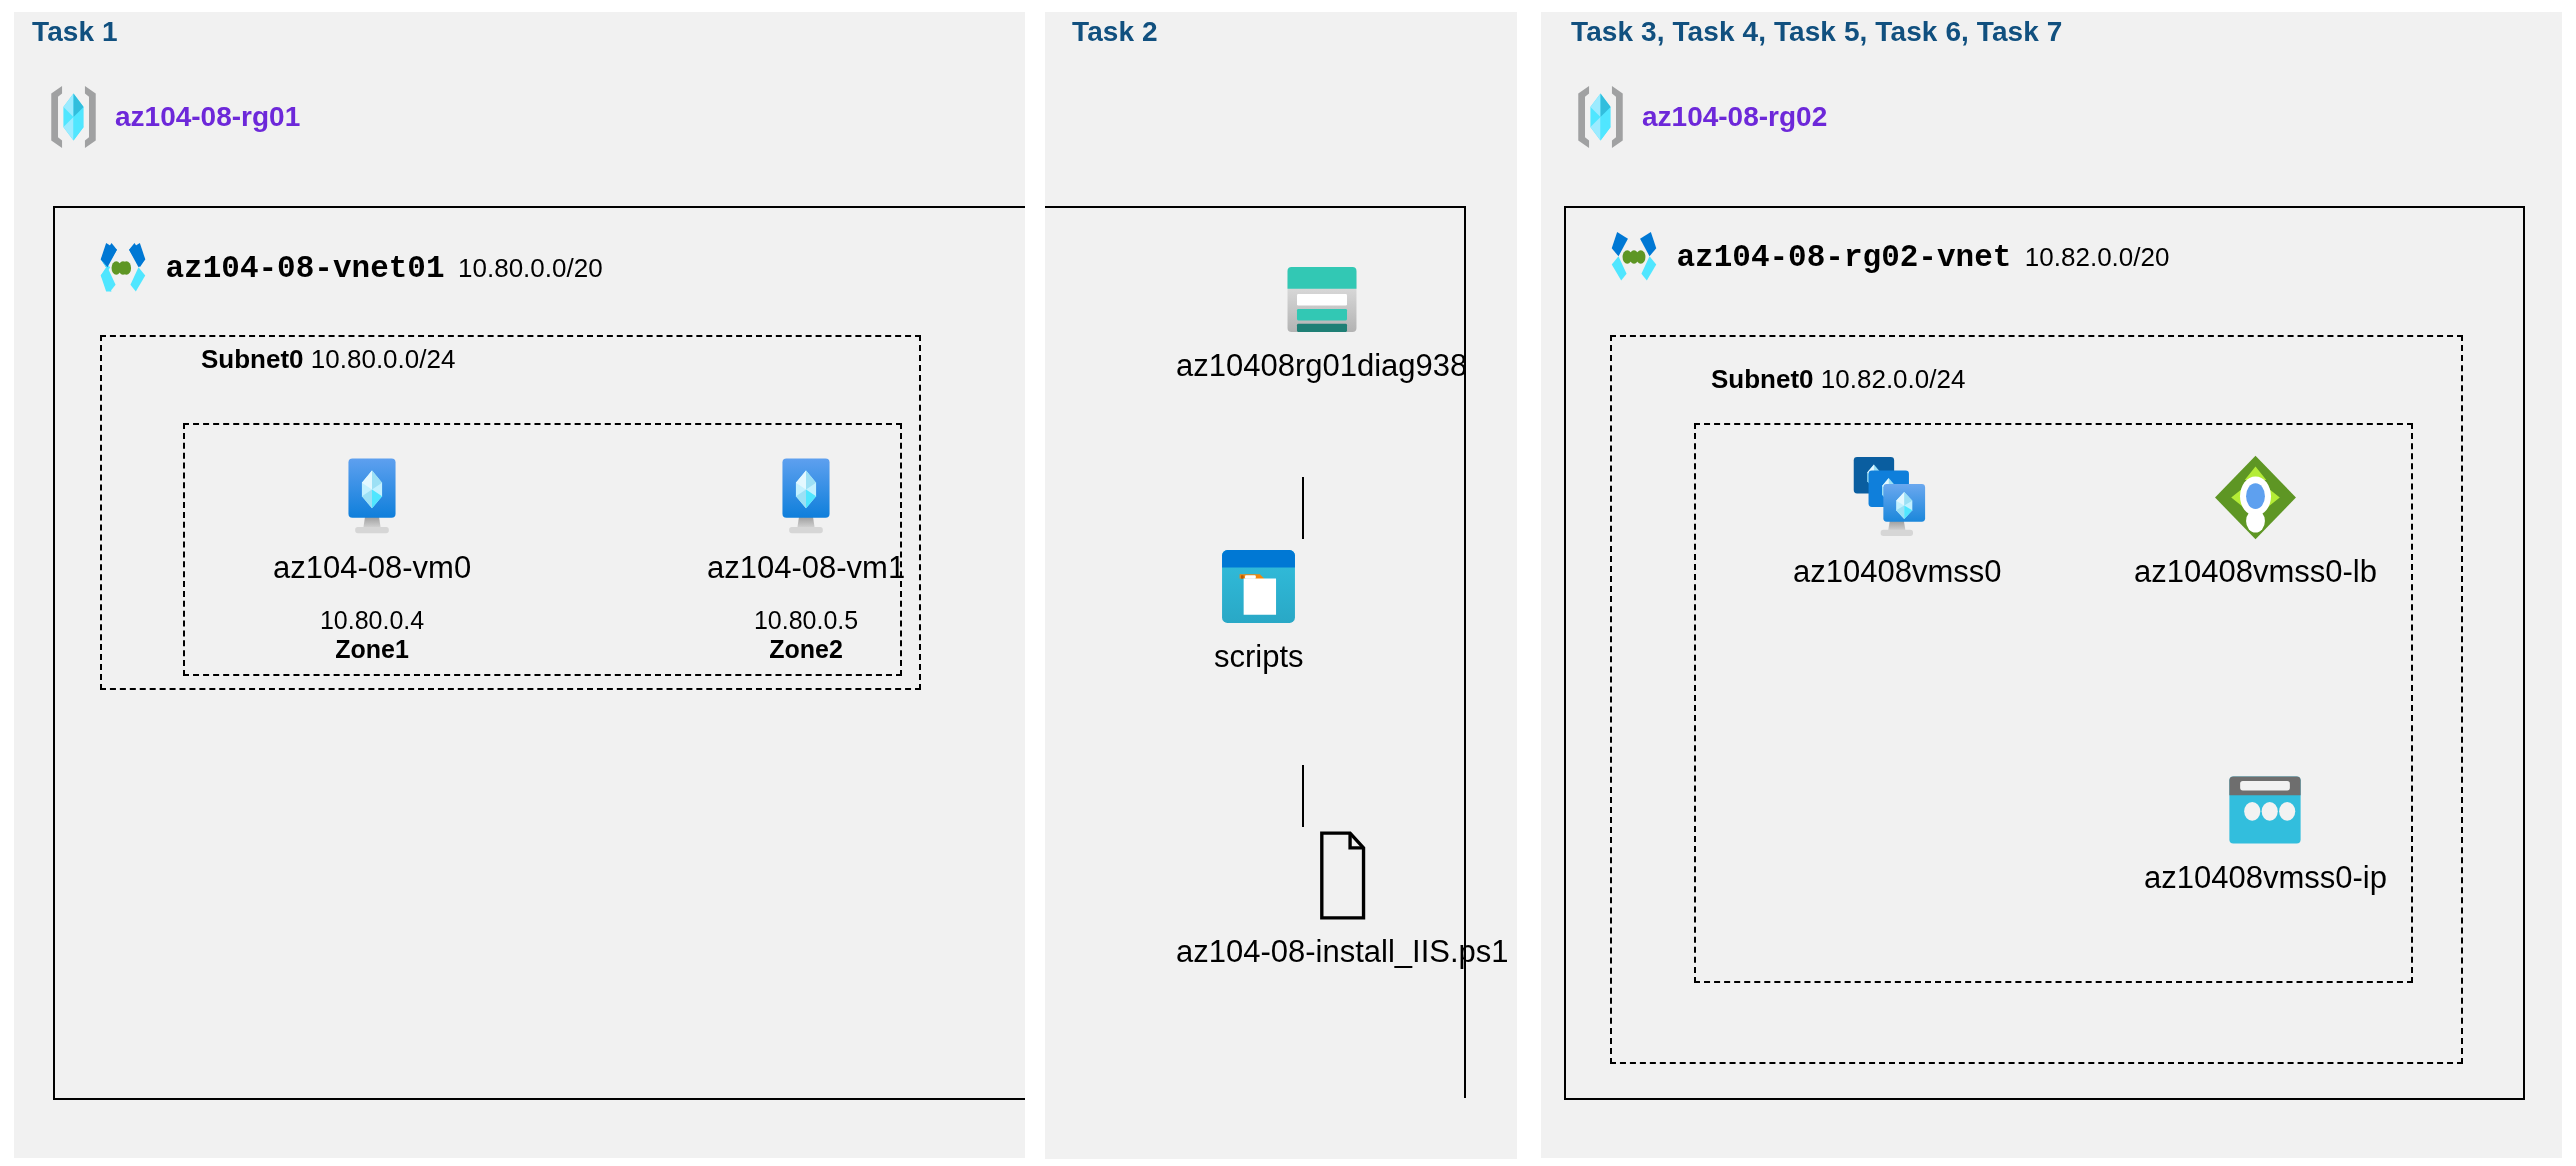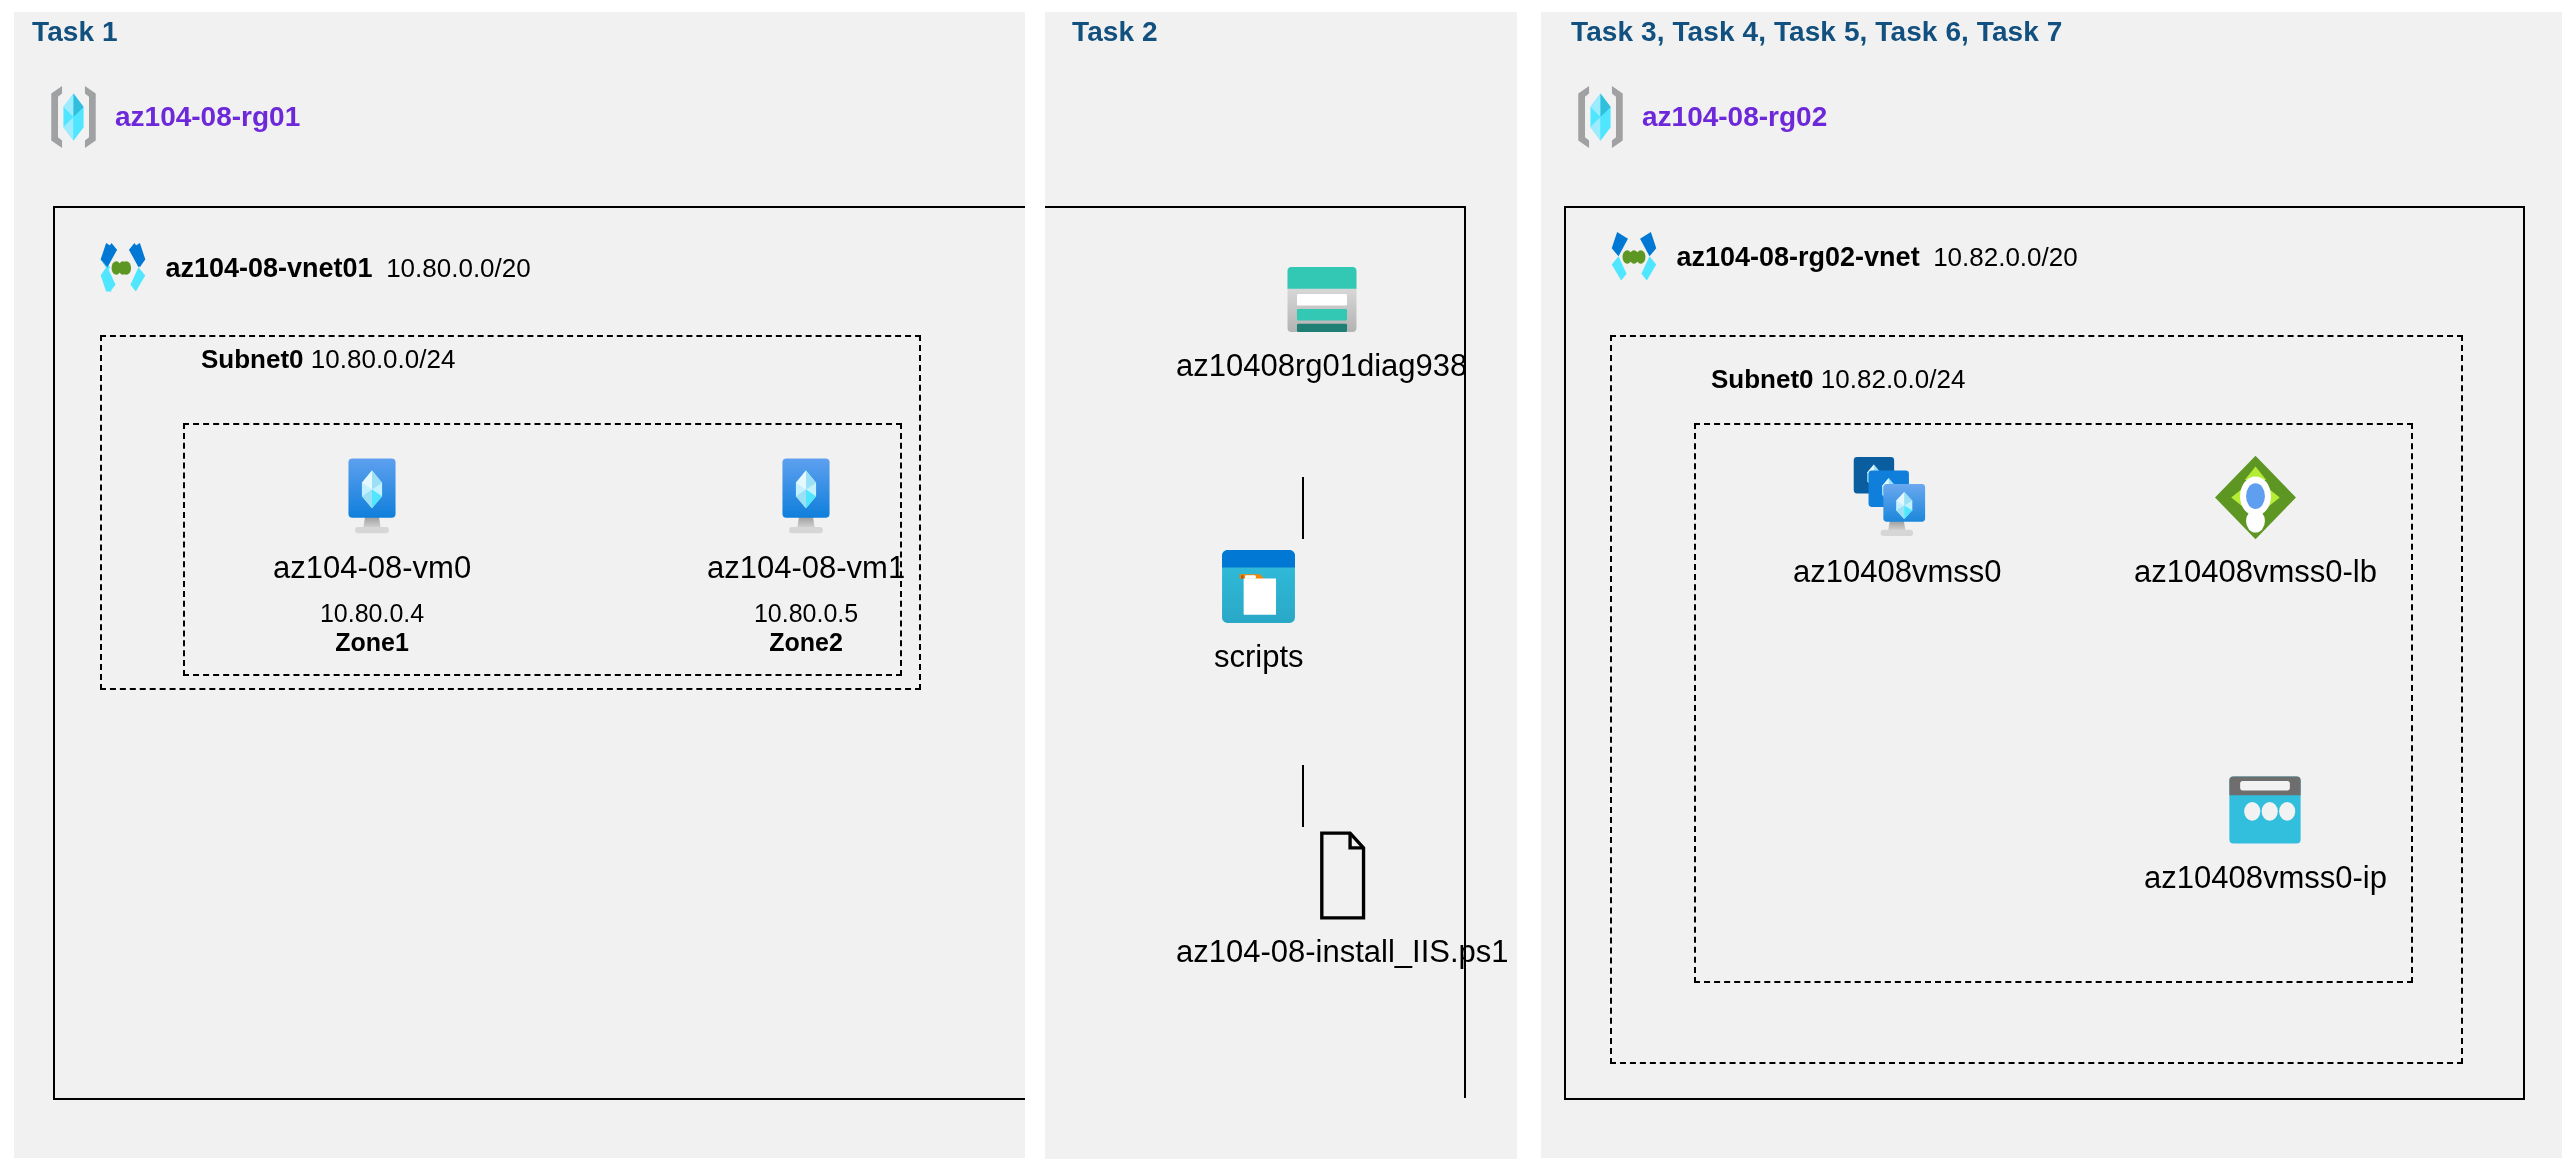--- a/index.html
+++ b/index.html
@@ -35,39 +35,39 @@
   .vnet-box{position:absolute;border:2px solid #000;background:transparent;}
   #vnet01-box{left:53px;top:206px;width:1409px;height:890px;}
   #vnet02-box{left:1564px;top:206px;width:957px;height:890px;}
   
   #task2-whitegap-l{position:absolute;left:1025px;top:12px;width:20px;height:1146px;background:#ffffff;}
   #task2-whitegap-r{position:absolute;left:1517px;top:12px;width:23.6px;height:1146px;background:#ffffff;}
 
   .vnet-header{position:absolute;display:flex;align-items:center;gap:13.5px;white-space:nowrap;}
   #vnet01-header{left:94px;top:239px;}
   #vnet02-header{left:1605px;top:228px;}
-  .vnet-name{font-size:27px;font-weight:bold;color:#000;}
+  .vnet-name{font-size:31px;font-weight:bold;color:#000;font-family:Liberation Mono, monospace;}
   .vnet-cidr{font-size:26px;font-weight:normal;color:#000;}
 
   
   .dashed{position:absolute;border:2px dashed #000;}
   #subnet0-box{left:100px;top:335px;width:817px;height:351px;}
   #zone-box{left:183px;top:423px;width:715px;height:249px;}
   #subnet0b-box{left:1610px;top:335px;width:849px;height:725px;}
   #vmss-inner-box{left:1694px;top:423px;width:715px;height:556px;}
 
   .subnet-title{position:absolute;white-space:nowrap;font-size:26px;color:#000;}
   .subnet-title b{font-weight:bold;}
   #subnet0-title{left:201px;top:344px;}
   #subnet0b-title{left:1711px;top:364px;}
 
   
   .node{position:absolute;display:flex;flex-direction:column;align-items:center;}
   .node .lbl{font-size:31px;font-weight:normal;color:#000000;white-space:nowrap;text-align:center;margin-top:12px;}
-  .node .sub{font-size:25px;font-weight:normal;color:#000;white-space:nowrap;text-align:center;margin-top:13px;}
+  .node .sub{font-size:25px;font-weight:normal;color:#000;white-space:nowrap;text-align:center;margin-top:20px;}
   .node .zone{font-size:25px;font-weight:bold;color:#000;white-space:nowrap;text-align:center;}
 
   #vm0{left:273px;top:453px;}
   #vm1{left:707px;top:453px;}
 
   #storage{left:1176px;top:263px;}
   #scripts{left:1214px;top:546px;}
   #ps1file{left:1176px;top:829px;}
 
   #vmss0{left:1793px;top:453px;}

